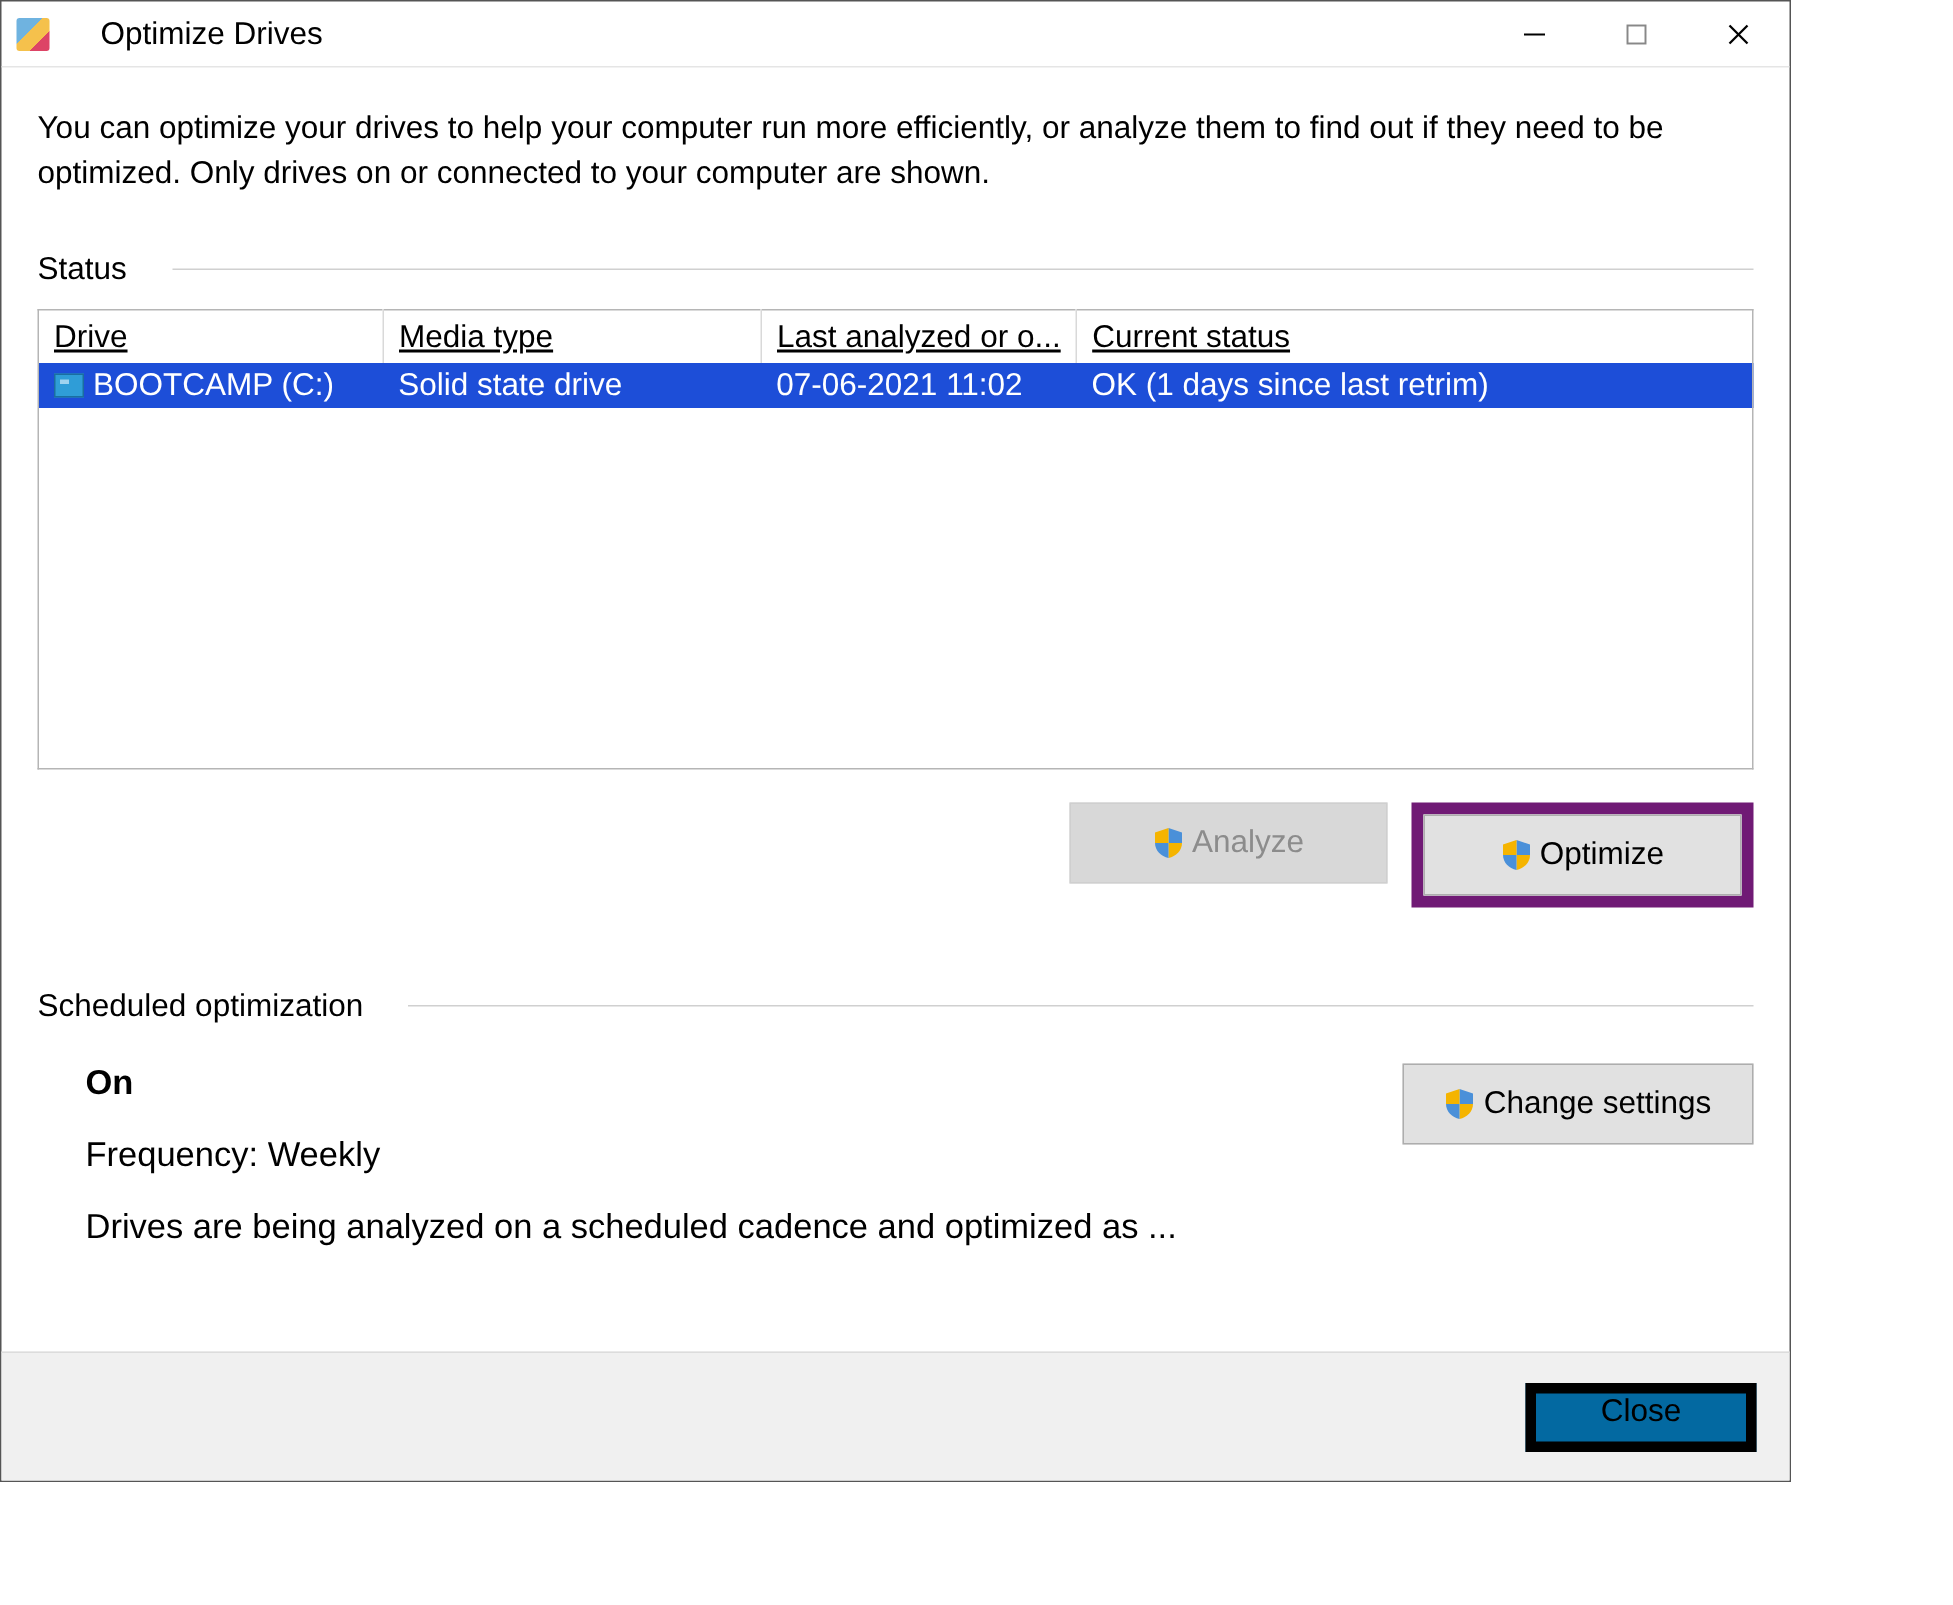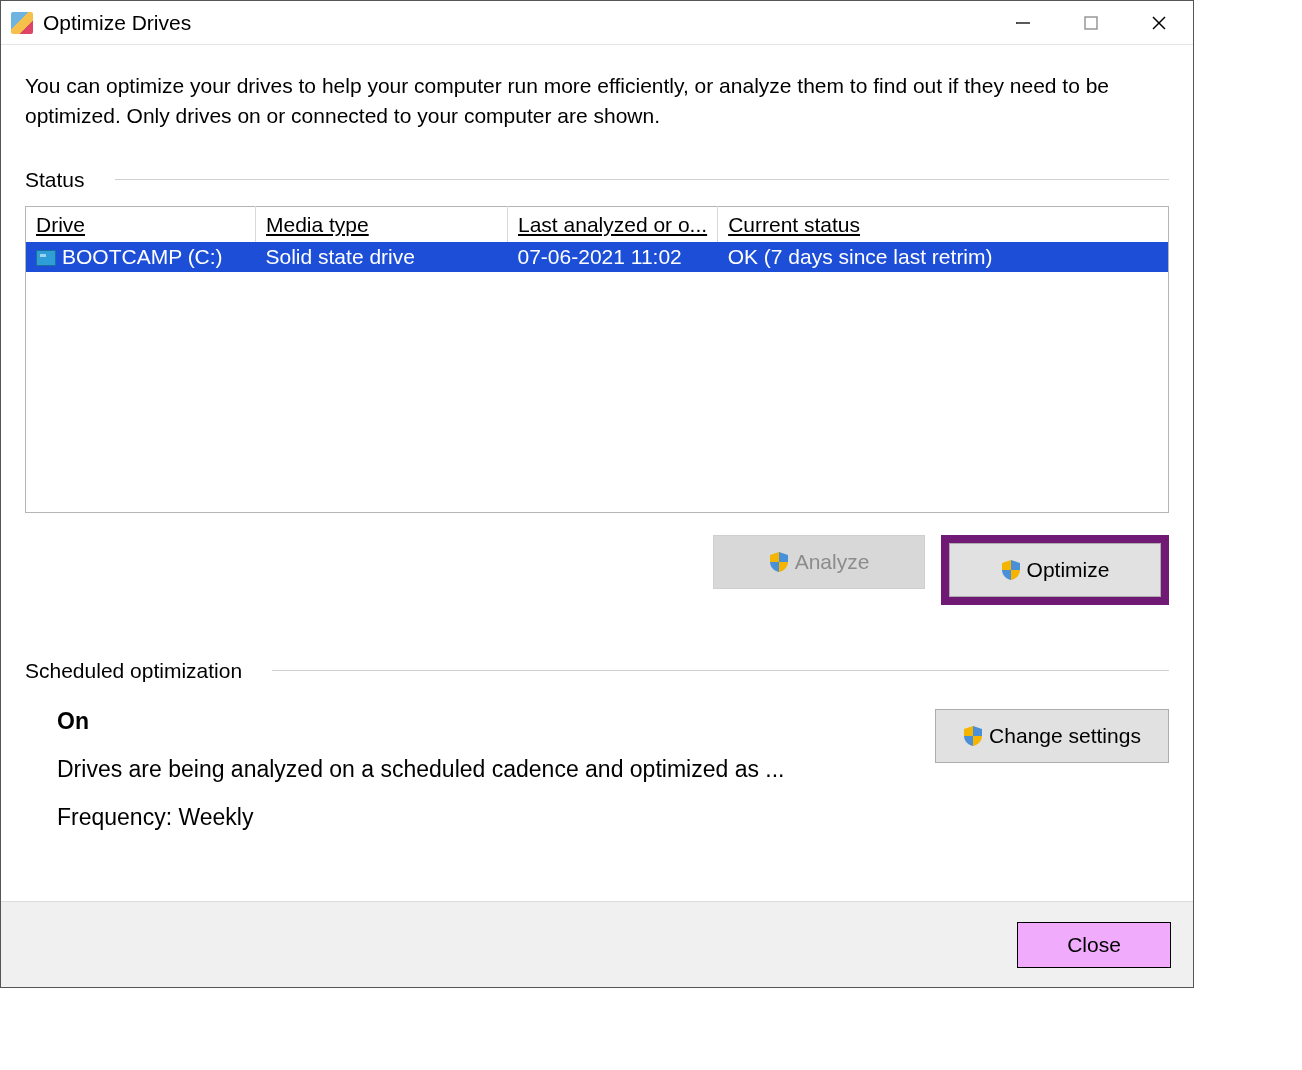--- a/index.html
+++ b/index.html
@@ -20,20 +20,21 @@
     position: relative;
     display: flex;
     flex-direction: column;
   }
   .titlebar {
     height: 44px;
     display: flex;
     align-items: center;
     padding-left: 10px;
     border-bottom: 1px solid #e5e5e5;
+    gap: 24px;
   }
   .titlebar .app-icon {
     width: 22px; height: 22px;
     margin-right: 10px;
     background: linear-gradient(135deg,#6fb3e0 0 40%, #f5c14c 40% 70%, #d46 70%);
     border-radius: 2px;
   }
   .titlebar .title { font-size: 21px; }
   .win-controls {
     margin-left: auto;
@@ -164,25 +165,24 @@
     border-top: 1px solid #dcdcdc;
     background: #f0f0f0;
     display: flex;
     align-items: center;
     justify-content: flex-end;
     padding-right: 22px;
   }
   .btn-close {
     width: 154px;
     height: 46px;
-    border: 1px solid #000000;
-    background: #f0abfc;
+    border: 7px solid #000000;
+    background: #0369a1;
     font-size: 21px;
     display: flex;
-    align-items: center;
     justify-content: center;
     cursor: pointer;
   }
   .shield {
     width: 20px; height: 22px;
     display: inline-block;
   }
   
   col.c1 { width: 230px; }
   col.c2 { width: 252px; }
@@ -237,21 +237,21 @@
           <th>Media type</th>
           <th>Last analyzed or o...</th>
           <th>Current status</th>
         </tr>
       </thead>
       <tbody>
         <tr class="selected">
           <td><span class="drive-icon"></span><span>BOOTCAMP (C:)</span></td>
           <td>Solid state drive</td>
           <td>07-06-2021 11:02</td>
-          <td>OK (7 days since last retrim)</td>
+          <td>OK (1 days since last retrim)</td>
         </tr>
         <tr class="filler">
             <td colspan="4"></td>
           </tr>
       </tbody>
     </table>
 
     <div class="btn-row">
       <div class="btn disabled">
         <svg class="shield" viewBox="0 0 20 22">
@@ -277,22 +277,22 @@
     </div>
 
     <div class="section2">
       <div class="section-row">
         <span class="section-label">Scheduled optimization</span>
         <div class="section-rule"></div>
       </div>
       <div class="sched-row">
         <div class="sched-body">
           <div class="sched-on">On</div>
+          <div>Frequency: Weekly</div>
           <div>Drives are being analyzed on a scheduled cadence and optimized as ...</div>
-          <div>Frequency: Weekly</div>
         </div>
         <div style="margin-left:auto;">
           <div class="btn btn-change">
             <svg class="shield" viewBox="0 0 20 22">
               <path d="M10 1 L19 4 V11 L10 11 Z" fill="#4a90d9"></path>
               <path d="M10 1 L1 4 V11 L10 11 Z" fill="#f5b400"></path>
               <path d="M10 11 L19 11 C19 16 15 20 10 21 Z" fill="#f5b400"></path>
               <path d="M10 11 L1 11 C1 16 5 20 10 21 Z" fill="#4a90d9"></path>
             </svg>
             <span>Change settings</span>

